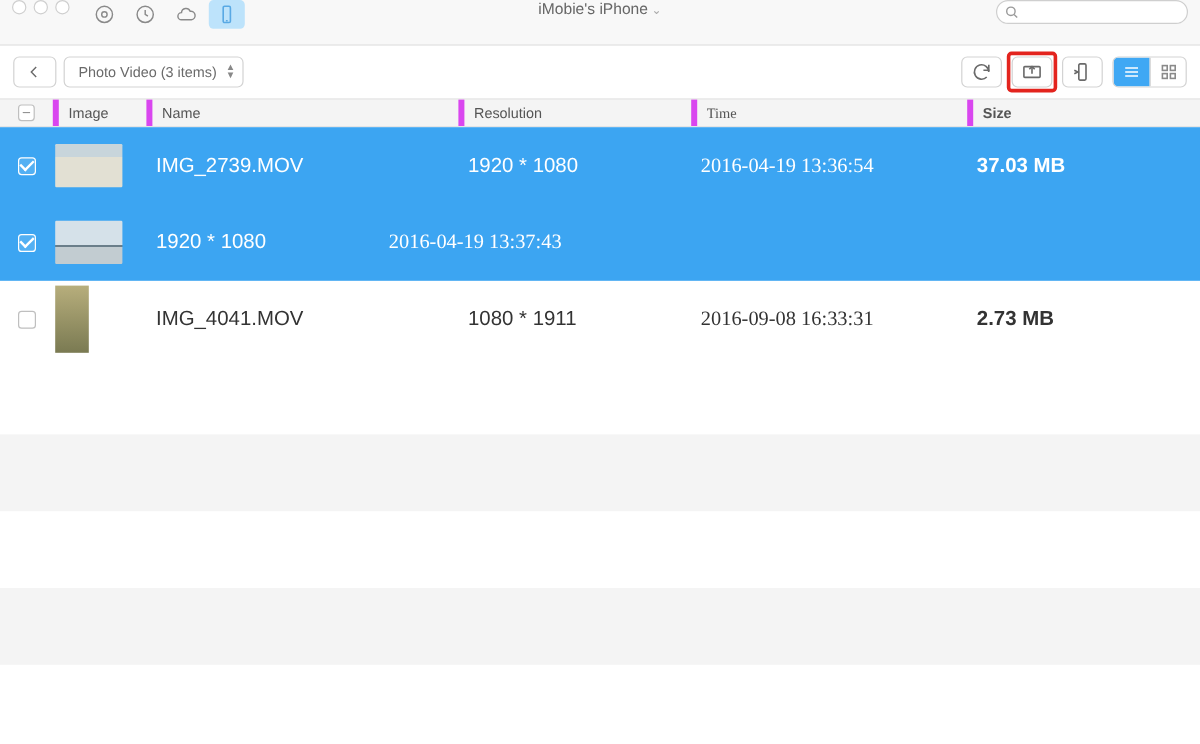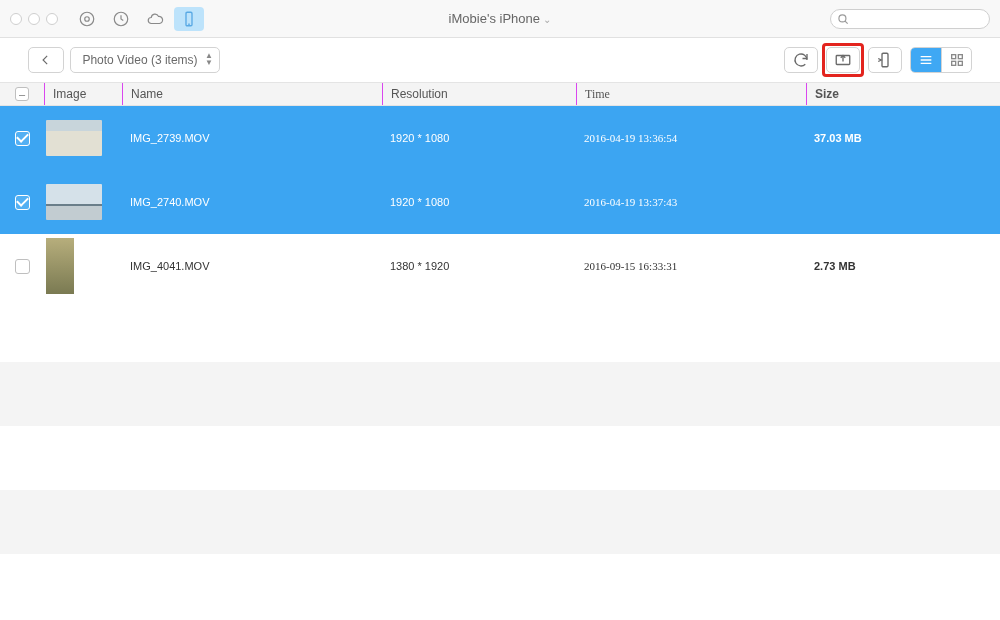--- a/index.html
+++ b/index.html
@@ -3,21 +3,21 @@
 <meta charset="utf-8">
 <style>
   * { box-sizing: border-box; margin: 0; padding: 0; }
   html, body { width: 1000px; height: 620px; font-family: -apple-system, "Helvetica Neue", Arial, sans-serif; font-size: 13px; color: #333; background:#fff;}
   body { position:relative; }
 
   
   .titlebar {
     height: 38px;
     display:flex;
-    align-items:center;
+    align-items:flex-start;
     border-bottom:1px solid #e1e1e1;
     background:#f8f8f8;
     padding:0 10px;
     position:relative;
   }
   .traffic { display:flex; gap:6px; margin-right:14px;}
   .traffic .dot { width:12px; height:12px; border-radius:50%; background:#fff; border:1px solid #cfcfcf; }
   .tab-icons { display:flex; align-items:center; gap:4px; }
   .tab-btn { width:30px; height:24px; border-radius:4px; display:flex; align-items:center; justify-content:center; color:#8a8a8a; }
   .tab-btn.active { background:#bde3fb; color:#59a9e4; }
@@ -30,21 +30,21 @@
     padding:0 8px 0 24px; font-size:12px; color:#555; background:#fff;
   }
   .searchwrap { position:relative; }
   .searchwrap svg { position:absolute; left:6px; top:3px; width:14px; height:14px; color:#9a9a9a;}
 
   
   .toolbar {
     height:44px;
     display:flex;
     align-items:center;
-    padding:0 28px;
+    padding:0 11px;
     position:relative;
   }
   .btn {
     height:26px;
     border:1px solid #d3d3d3;
     border-radius:5px;
     background:#fff;
     display:flex; align-items:center; justify-content:center;
     color:#6a6a6a;
     font-size:12px;
@@ -77,32 +77,32 @@
     border-bottom:1px solid #e4e4e4;
     font-size:12px;
     color:#555;
   }
   .col-check { width:44px; display:flex; justify-content:center;}
   .col-img   { width:78px; padding-left:2px;}
   .col-name  { width:260px;}
   .col-res   { width:194px;}
   .col-time  { width:230px;font-family:Liberation Serif, serif;}
   .col-size  { flex:1;font-weight:bold;}
-  .theader > div:not(.col-check){ border-left:1px solid #d946ef; padding-left:8px; height:100%; display:flex; align-items:center;}
+  .theader > div:not(.col-check){ border-left:5px solid #d946ef; padding-left:8px; height:100%; display:flex; align-items:center;}
 
   .dash-check {
     width:14px; height:14px; border:1px solid #bfbfbf; border-radius:3px; background:#fff;
     display:flex; align-items:center; justify-content:center; font-size:11px; color:#777;
   }
 
   
   .rows { }
   .row {
     height:64px; display:flex; align-items:center;
-    font-size:11px;
+    font-size:17px;
   }
   .row.selected { background:#3ca5f2; color:#fff; }
   .row .col-check { display:flex; justify-content:center;}
   .checkbox {
     width:15px; height:15px; border:1px solid #bfbfbf; border-radius:3px; background:#fff;
     display:flex; align-items:center; justify-content:center;
   }
   .row.selected .checkbox { border-color:#fff; background:rgba(255,255,255,0.12); }
   .checkbox.checked::after {
     content:""; width:9px; height:5px; border-left:2px solid #fff; border-bottom:2px solid #fff;
@@ -265,35 +265,34 @@
     <div class="col-size">37.03 MB</div>
   </div>
 
   <div class="row selected">
     <div class="col-check">
         <div class="checkbox checked"></div>
       </div>
     <div class="col-img">
         <div class="thumb thumb2"></div>
       </div>
-    <div class="col-name">IMG_2740.MOV</div>
     <div class="col-res">1920 * 1080</div>
     <div class="col-time">2016-04-19 13:37:43</div>
   </div>
 
   <div class="row">
     <div class="col-check">
         <div class="checkbox"></div>
       </div>
     <div class="col-img">
         <div class="thumb-portrait thumb3"></div>
       </div>
     <div class="col-name">IMG_4041.MOV</div>
-    <div class="col-res">1380 * 1920</div>
-    <div class="col-time">2016-09-15 16:33:31</div>
+    <div class="col-res">1080 * 1911</div>
+    <div class="col-time">2016-09-08 16:33:31</div>
     <div class="col-size">2.73 MB</div>
   </div>
 
   <div class="stripes">
     <div class="stripe"></div>
     <div class="stripe alt"></div>
     <div class="stripe"></div>
     <div class="stripe alt"></div>
     <div class="stripe"></div>
   </div>

